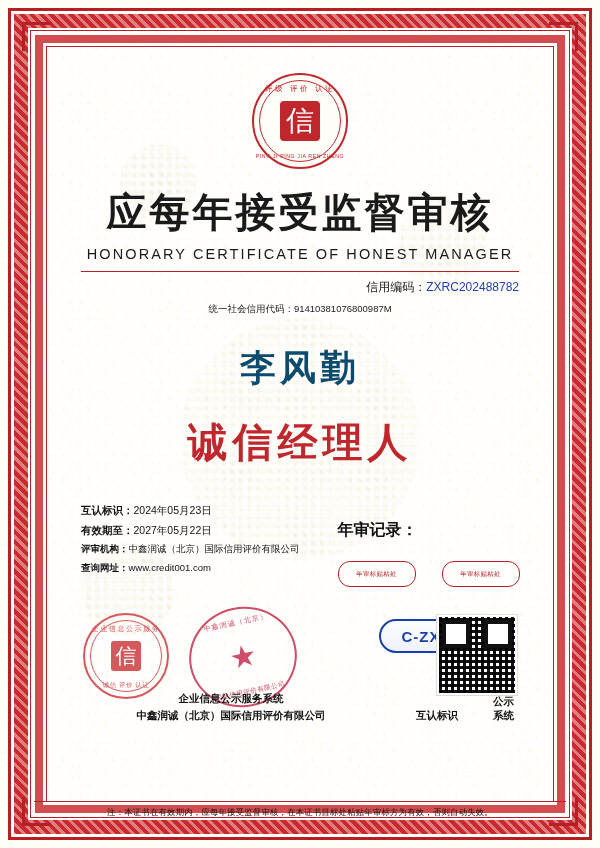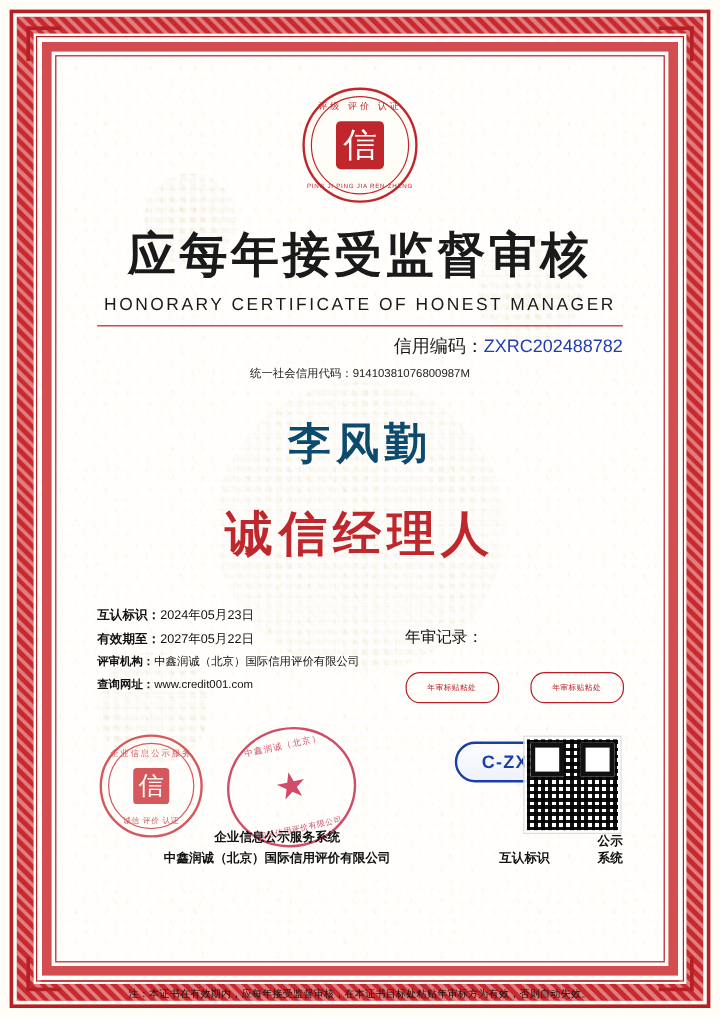--- a/index.html
+++ b/index.html
@@ -175,21 +175,21 @@
   .title-rule {
     margin: 9px auto 0;
     width: 100%;
     height: 1px;
     background: #b62025;
   }
 
   .credit-no {
     margin-top: 7px;
     text-align: right;
-    font-size: 15px;
+    font-size: 12px;
     color: #1a1a1a;
   }
   .credit-no .val { color: #1f3fb0; }
 
   .company {
     margin-top: 14px;
     text-align: center;
     font-size: 19px;
     font-weight: bold;
     color: #111;
@@ -240,22 +240,22 @@
   }
   .det-row .lbl { font-weight: bold; }
   .det-row.small { font-size: 9.5px; }
 
   .details-right {
     flex: 1 1 auto;
     padding-left: 28px;
     padding-top: 16px;
   }
   .annual-label {
-    font-size: 13px;
-    font-weight: normal;
+    font-size: 16px;
+    font-weight: bold;
     color: #111;
     margin-bottom: 20px;
   }
   .sticker-row {
     display: flex;
     gap: 26px;
   }
   .sticker {
     width: 76px; height: 24px;
     border: 1px solid #b62025;
@@ -383,28 +383,28 @@
   .cap-left .l2 {
     font-size: 10.5px; font-weight: bold; color: #111;
   }
   .cap-mid {
     flex: 0 0 112px;
     text-align: center;
     font-size: 10.5px; font-weight: bold; color: #111;
   }
   .cap-right {
     flex: 1 1 auto;
-    text-align: right;
+    text-align: left;
     font-size: 10.5px; font-weight: bold; color: #111;
   }
 
   .footnote {
     position: absolute;
     left: 34px; right: 34px;
-    bottom: 14px;
+    bottom: 30px;
     border-top: 1px solid #b62025;
     padding-top: 5px;
     font-size: 8.4px;
     color: #111;
     text-align: center;
     letter-spacing: .2px;
   }
 </style>
 </head>
 <body>

